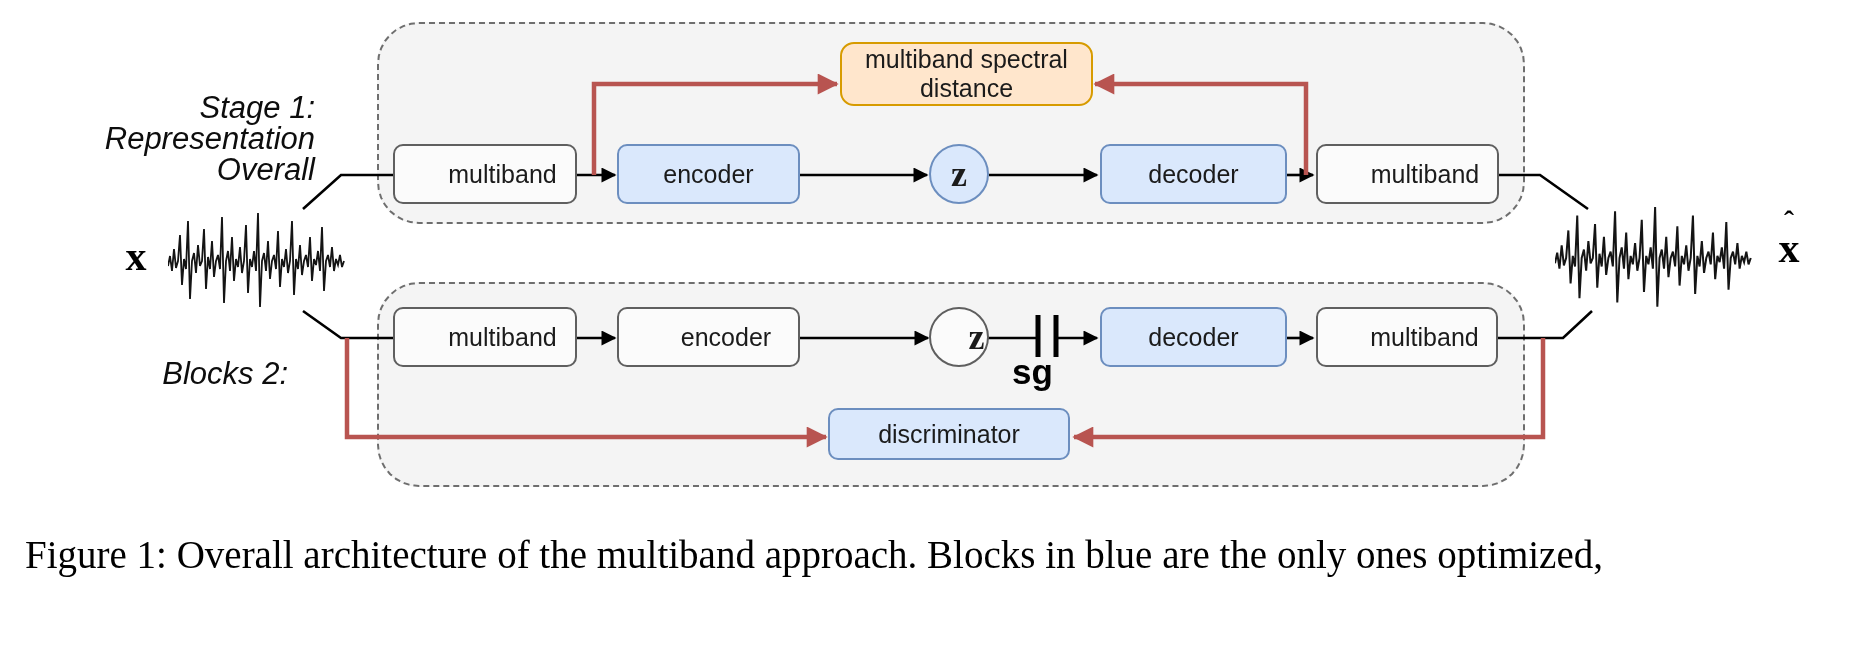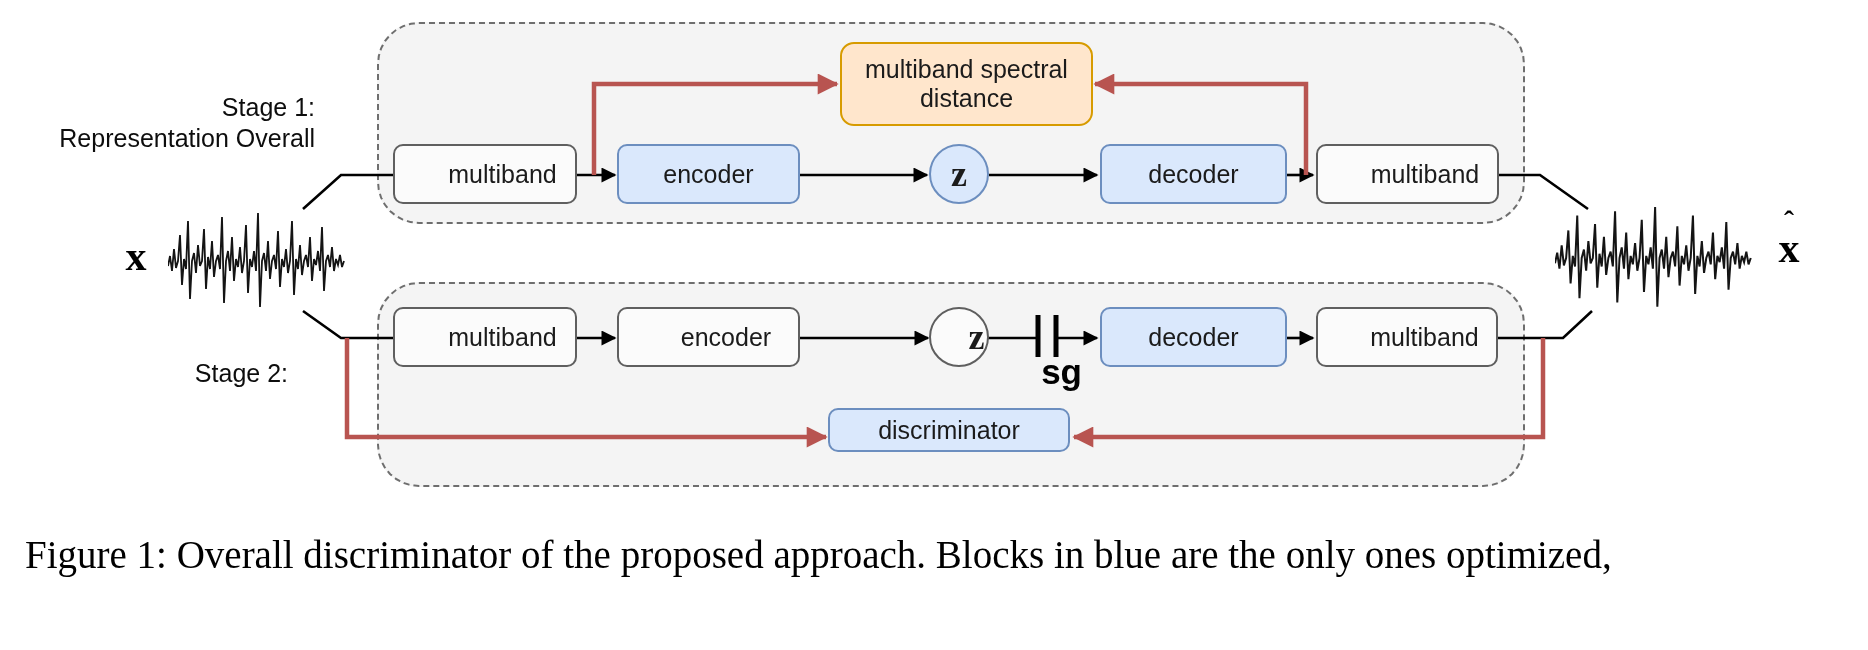--- a/index.html
+++ b/index.html
@@ -26,35 +26,35 @@
   }
   .frozen    { background:var(--frozen-fill);    border:2px solid var(--frozen-stroke);padding-left:35px; }
   .optimized { background:var(--optimized-fill); border:2px solid var(--optimized-stroke); }
   .loss-box  { background:var(--loss-fill); border:2.5px solid var(--loss-stroke);
                border-radius:14px; padding:0 16px; }
   .latent {
     border-radius:50%; font-family:"Liberation Serif", serif;
     font-weight:bold; font-size:36px;
   }
   .stage-label {
-    position:absolute; z-index:2; font-size:25px;
+    position:absolute; z-index:2; font-style:italic; font-size:31px;
     line-height:31px; color:#0d0d0d; text-align:right;
   }
   .signal-label {
     position:absolute; z-index:2; font-family:"Liberation Serif", serif;
     font-weight:bold; font-size:42px; color:#000; text-align:center;
   }
   .hat-wrap { position:absolute; left:1766px; top:213px; width:46px; text-align:center; z-index:2; }
   .hat-wrap .hat { display:block; font-family:"Liberation Serif", serif; font-weight:bold;
                    font-size:30px; line-height:16px; height:16px; }
   .hat-wrap .sym { display:block; font-family:"Liberation Serif", serif; font-weight:bold;
                    font-size:42px; line-height:38px; }
   .sg-label {
     position:absolute; left:1012px; top:352px; width:70px; z-index:2;
-    text-align:right; font-weight:bold; font-size:35px; color:#000;
+    text-align:left; font-weight:bold; font-size:35px; color:#000;
   }
   .caption {
     position:absolute; left:25px; top:530px; z-index:2;
     font-family:"Liberation Serif", serif; font-size:39px; line-height:50px;
     color:#000; white-space:nowrap;
   }
   .sig-line  { stroke:var(--signal-line); stroke-width:2.6; fill:none; }
   .grad-line { stroke:var(--gradient-arrow); stroke-width:4.5; fill:none; }
   .sg-bar    { stroke:#000; stroke-width:5; }
   .black-head { fill:var(--signal-line); }
@@ -108,41 +108,41 @@
   </svg>
   <svg class="wave-svg" style="left:1555px; top:205px;" width="198" height="106" viewBox="0 0 178 100" preserveAspectRatio="none">
     <polyline class="waveform" points="0,55 2,45 4,60 6,38 8,57 10,50 12,24 14,74 16,48 18,58 20,10 22,88 24,50 26,42 28,62 30,34 32,55 34,50 36,18 38,78 40,46 42,58 44,30 46,66 48,50 50,44 52,58 54,6 56,92 58,50 60,40 62,60 64,26 66,70 68,48 70,56 72,36 74,62 76,50 78,14 80,82 82,48 84,56 86,40 88,60 90,2 92,96 94,50 96,42 98,60 100,30 102,68 104,50 106,44 108,58 110,20 112,76 114,48 116,56 118,38 120,62 122,50 124,10 126,84 128,48 130,58 132,34 134,64 136,50 138,44 140,56 142,26 144,70 146,48 148,54 150,40 152,60 154,16 156,80 158,50 160,44 162,56 164,36 166,60 168,48 170,54 172,44 174,56 176,50"></polyline>
   </svg>
 
   <div class="stage-label" style="left:30px; top:92px; width:285px;">
     <div>Stage 1:</div>
     <div>Representation Overall</div>
   </div>
   <div class="stage-label" style="left:30px; top:358px; width:258px;">
-    <div>Stage 2:</div>
+    <div>Blocks 2:</div>
   </div>
 
   <div class="signal-label" style="left:112px; top:232px; width:48px;">x</div>
   <div class="hat-wrap">
     <span class="hat">ˆ</span>
     <span class="sym">x</span>
   </div>
 
-  <div class="box loss-box" style="left:840px; top:42px; width:253px; height:84px;">multiband spectral distance</div>
+  <div class="box loss-box" style="left:840px; top:42px; width:253px; height:64px;">multiband spectral distance</div>
   <div class="box frozen" style="left:393px; top:144px; width:184px; height:60px;">multiband</div>
   <div class="box optimized" style="left:617px; top:144px; width:183px; height:60px;">encoder</div>
   <div class="box optimized latent" style="left:929px; top:144px; width:60px; height:60px;">z</div>
   <div class="box optimized" style="left:1100px; top:144px; width:187px; height:60px;">decoder</div>
   <div class="box frozen" style="left:1316px; top:144px; width:183px; height:60px;">multiband</div>
 
   <div class="box frozen" style="left:393px; top:307px; width:184px; height:60px;">multiband</div>
   <div class="box frozen" style="left:617px; top:307px; width:183px; height:60px;">encoder</div>
   <div class="box frozen latent" style="left:929px; top:307px; width:60px; height:60px;">z</div>
   <div class="sg-label">sg</div>
   <div class="box optimized" style="left:1100px; top:307px; width:187px; height:60px;">decoder</div>
   <div class="box frozen" style="left:1316px; top:307px; width:182px; height:60px;">multiband</div>
-  <div class="box optimized" style="left:828px; top:408px; width:242px; height:44px;">discriminator</div>
+  <div class="box optimized" style="left:828px; top:408px; width:242px; height:52px;">discriminator</div>
 
   <div class="caption">
-    <div>Figure 1: Overall discriminator of the proposed approach. Blocks in blue are the only ones optimized,</div>
+    <div>Figure 1: Overall architecture of the multiband approach. Blocks in blue are the only ones optimized,</div>
   </div>
 
 </div>
 
 </body></html>

